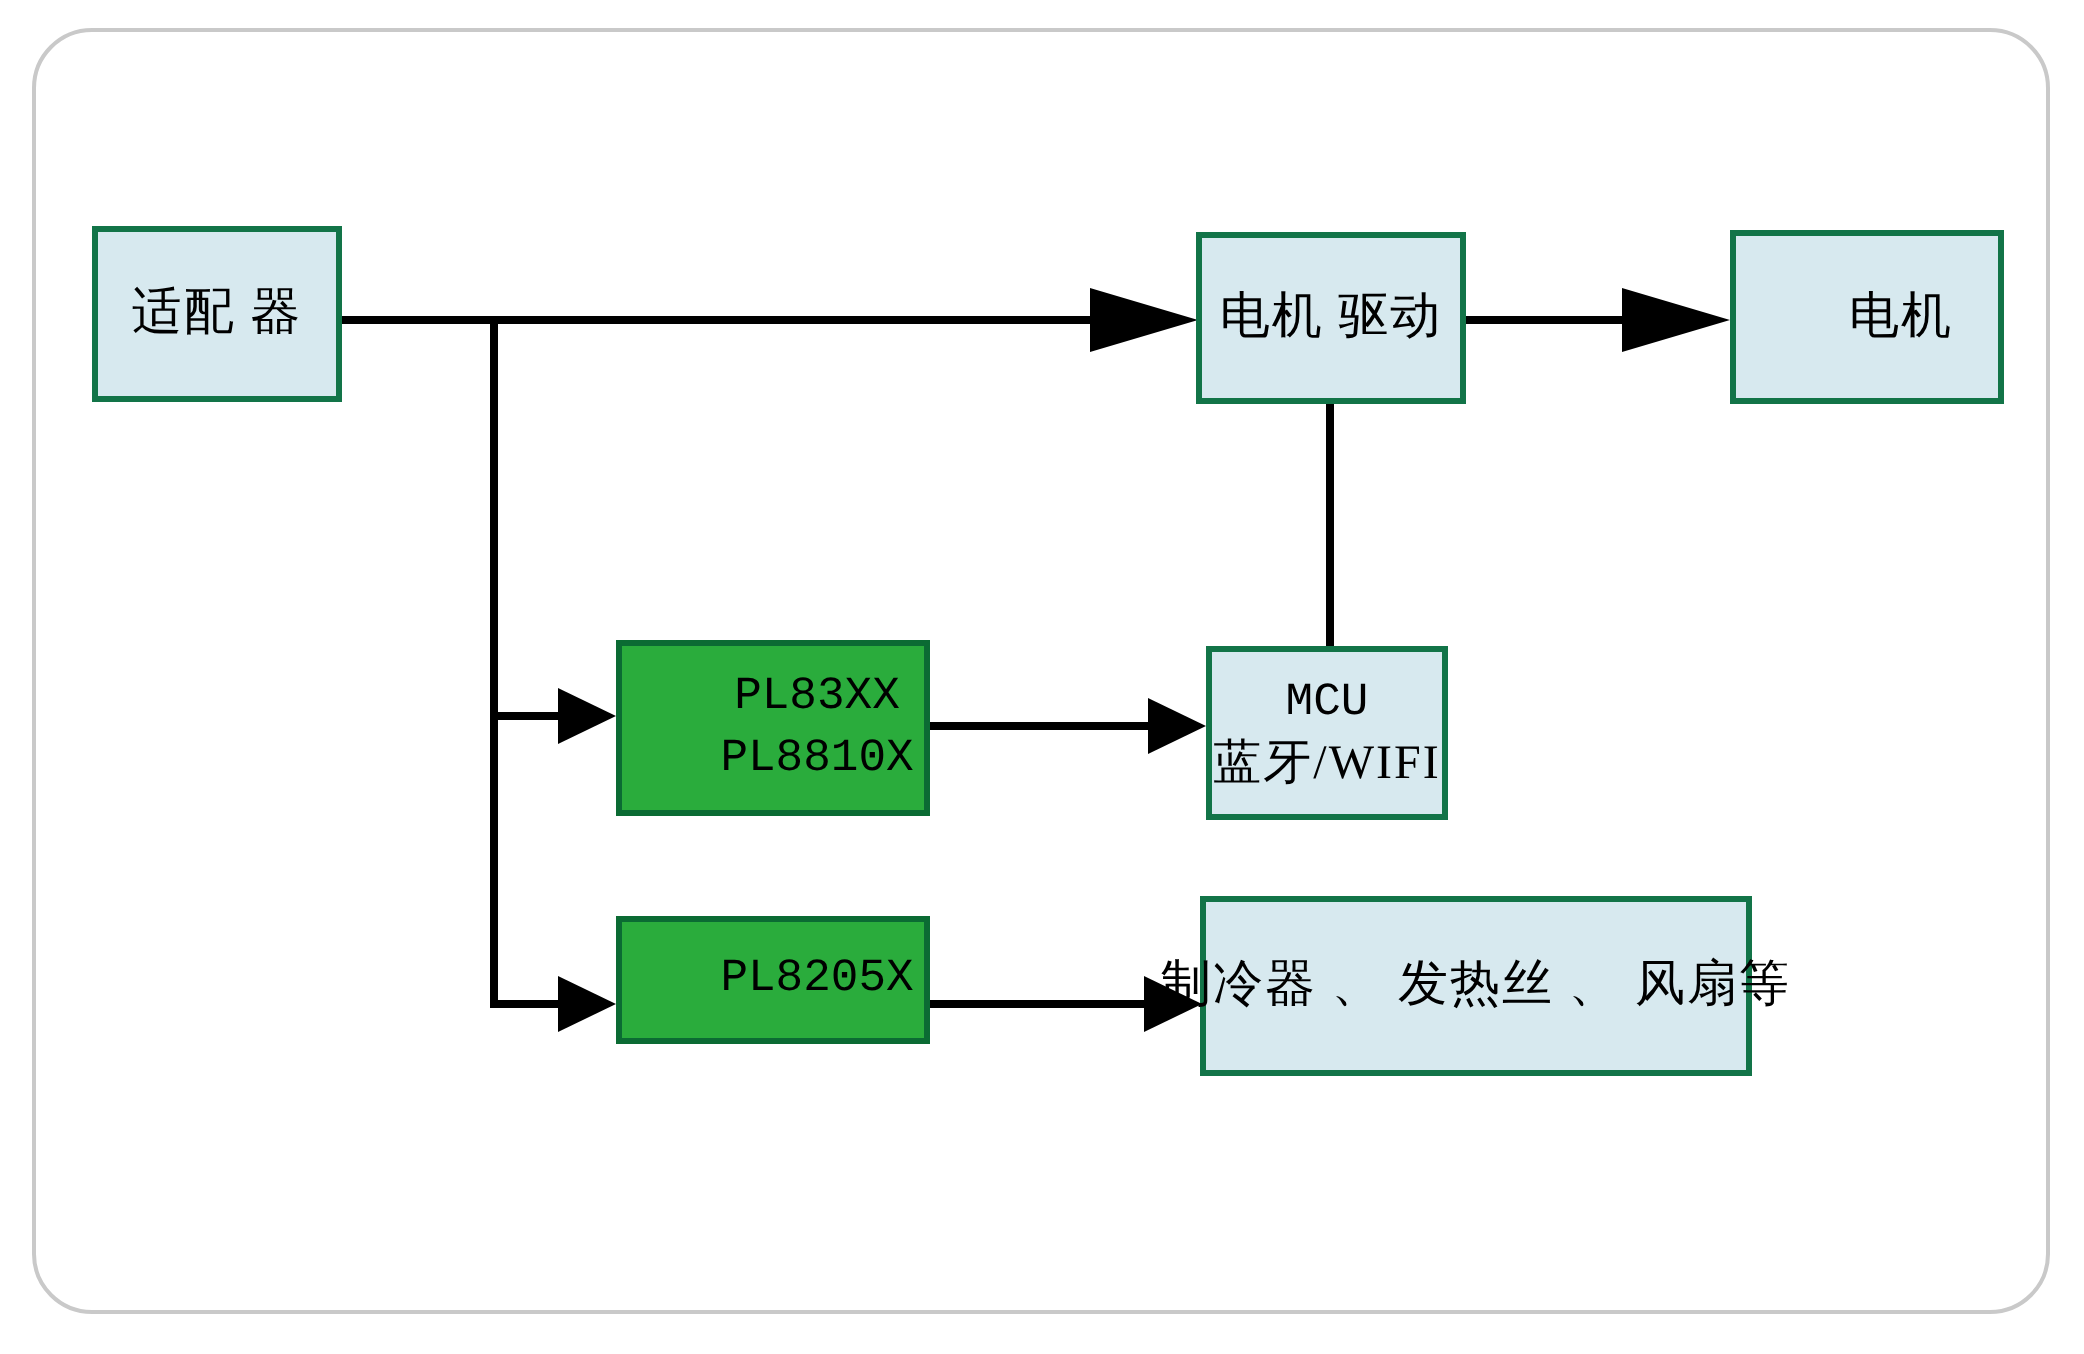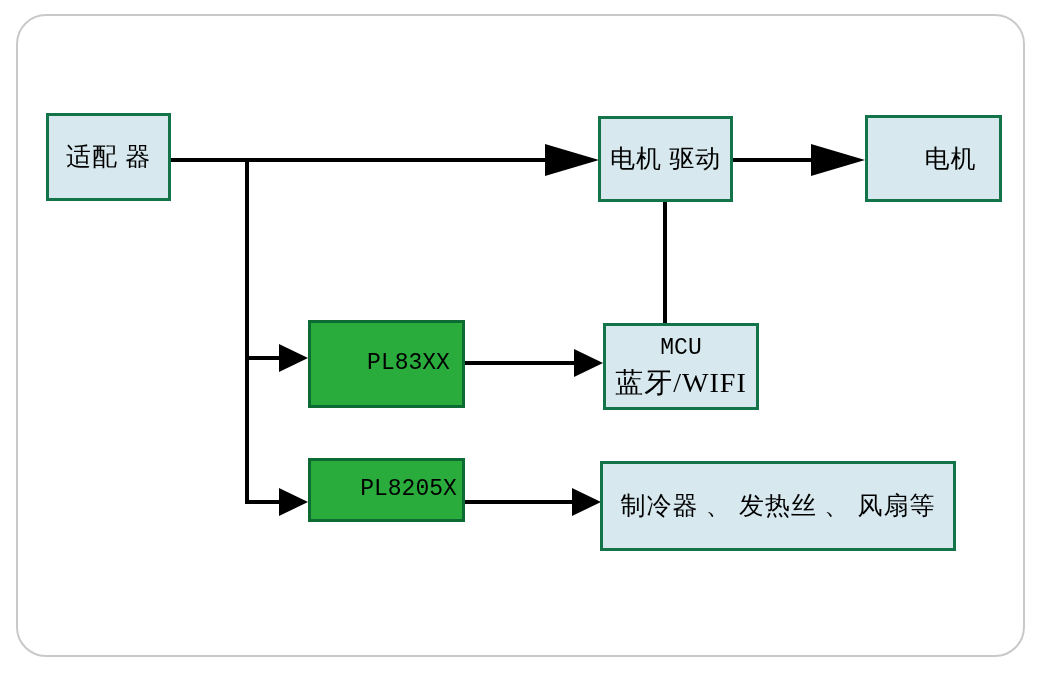--- a/index.html
+++ b/index.html
@@ -101,28 +101,29 @@
   <div class="node light" style="left:46px;top:113px;width:125px;height:88px;">
     <span class="t-cn">适配 器</span>
   </div>
 
   <div class="node light" style="left:865px;top:115px;width:137px;height:87px;padding-left:34px;">
     <span class="t-cn">电机</span>
   </div>
 
   <div class="node green" style="left:308px;top:320px;width:157px;height:88px;">
     <span class="t-code">PL83XX</span>
+    <span class="t-code">PL8810X</span>
   </div>
 
-  <div class="node light" style="left:603px;top:323px;width:156px;height:87px;">
+  <div class="node light" style="left:603px;top:323px;width:121px;height:87px;">
     <span class="t-code">MCU</span>
-    <span class="t-cn" style="font-size:28px;">蓝牙/WIFI</span>
+    <span class="t-cn" style="font-size:24px;">蓝牙/WIFI</span>
   </div>
 
   <div class="node green" style="left:308px;top:458px;width:157px;height:64px;">
     <span class="t-code">PL8205X</span>
   </div>
 
-  <div class="node light" style="left:600px;top:461px;width:356px;height:90px;">
+  <div class="node light" style="left:600px;top:448px;width:276px;height:90px;">
     <span class="t-cn">制冷器 、 发热丝 、 风扇等</span>
   </div>
 
 </div>
 
 </body></html>

